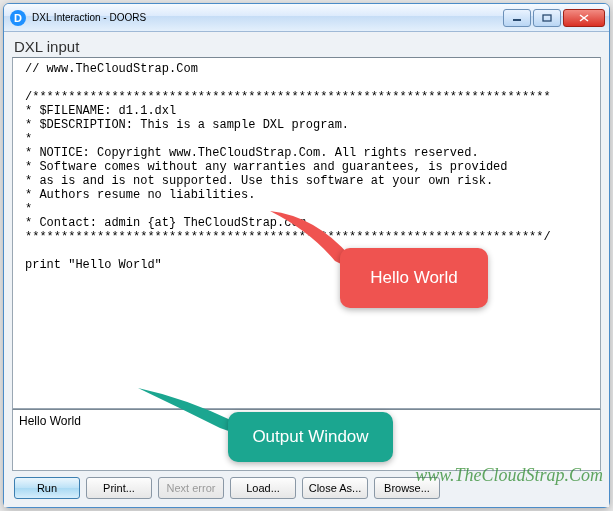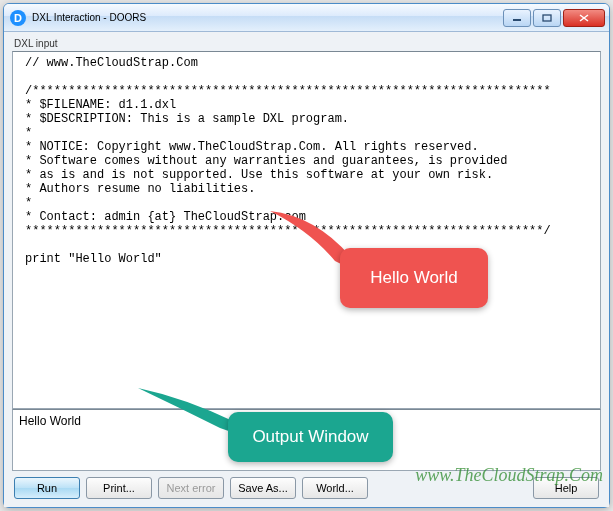--- a/index.html
+++ b/index.html
@@ -61,21 +61,21 @@
       width: 42px;
     }
     .body-area {
       flex: 1;
       display: flex;
       flex-direction: column;
       padding: 4px 8px 6px 8px;
       background: #eef2f6;
     }
     .section-label {
-      font-size: 10px;
+      font-size: 15px;
       color: #333;
       margin: 2px 0 2px 2px;
     }
     .input-box {
       flex: 1;
       background: #ffffff;
       border: 1px solid #9aa7b3;
       border-top-color: #7a8894;
       padding: 4px 12px;
       font-family: "Courier New", monospace;
@@ -200,24 +200,24 @@
 ************************************************************************/
 
 print "Hello World"</div>
 
     <div class="output-box">Hello World</div>
 
     <div class="button-row">
       <div class="btn primary">Run</div>
       <div class="btn">Print...</div>
       <div class="btn disabled">Next error</div>
-      <div class="btn">Save As...</div>
-      <div class="btn">World...</div>
+      <div class="btn">Load...</div>
+      <div class="btn">Close As...</div>
+      <div class="btn">Browse...</div>
       <div style="flex:1"></div>
-      <div class="btn">Help</div>
     </div>
   </div>
 </div>
 
 <div class="tail red">
   <svg viewBox="0 0 100 70">
     <path d="M 5 5 Q 50 10 85 50 L 90 65 L 70 55 Q 45 25 5 5 Z" fill="#ef5350"></path>
   </svg>
 </div>
 <div class="callout red">Hello World</div>

